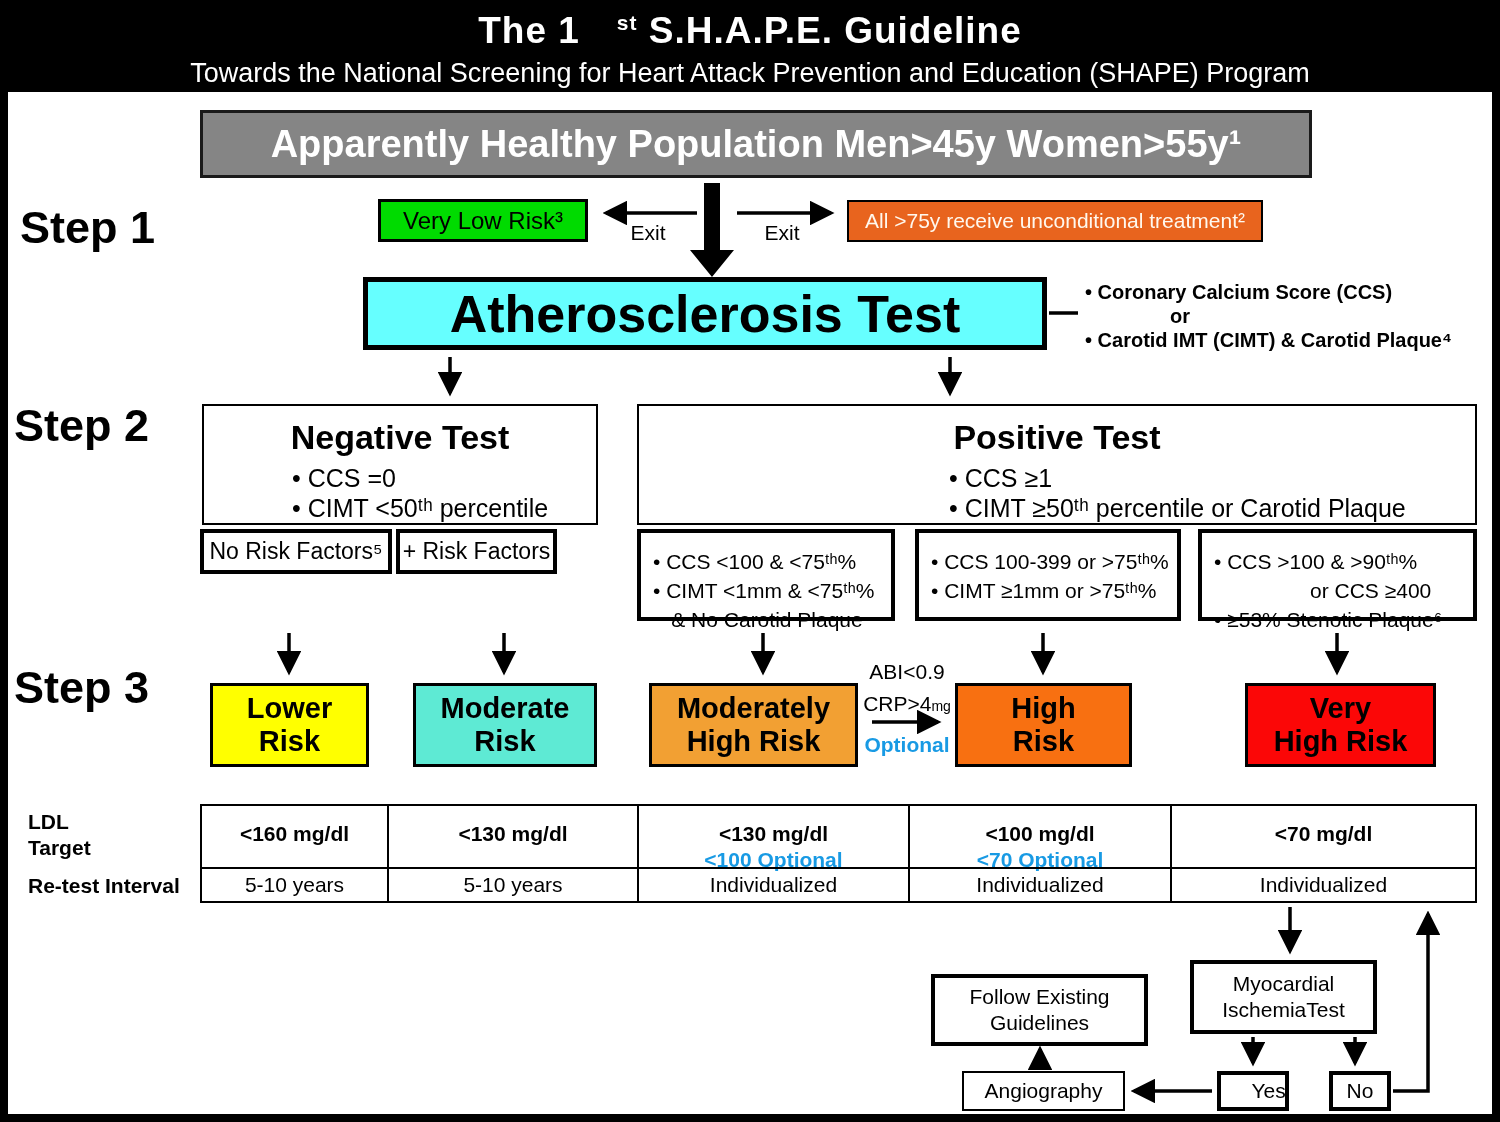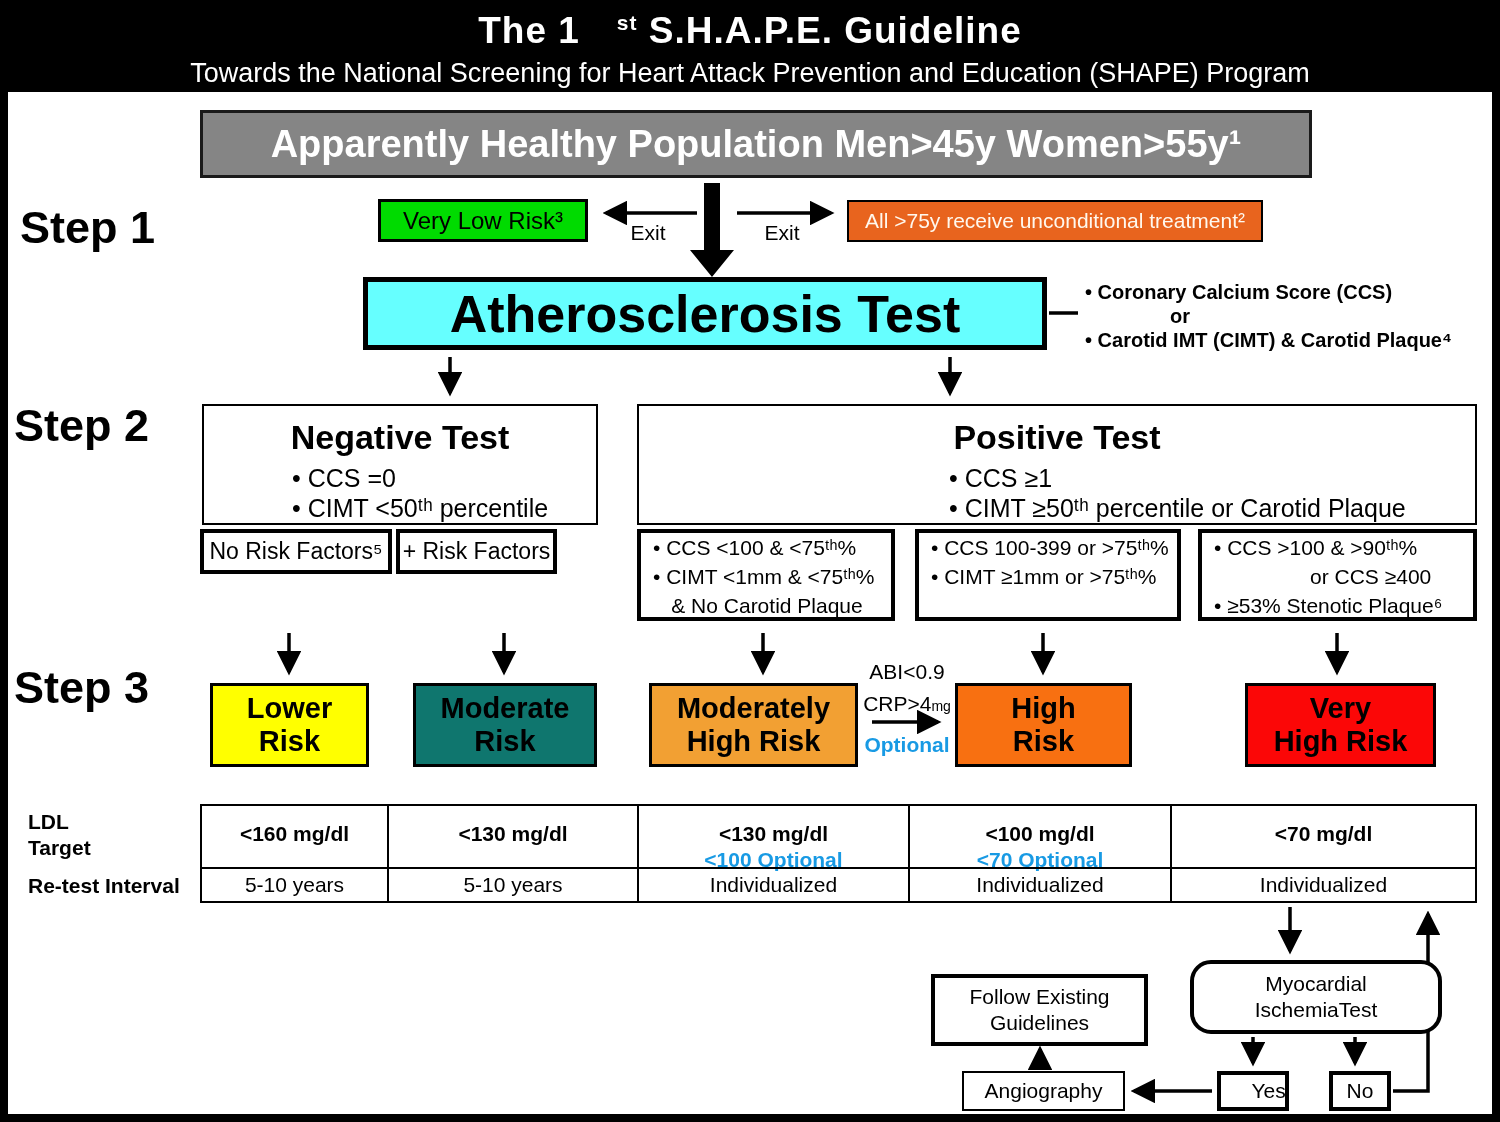--- a/index.html
+++ b/index.html
@@ -56,21 +56,21 @@
   
   .test-box { border:2px solid #000; background:#fff; }
   .test-title { text-align:center; font-size:34px; font-weight:bold; padding-top:12px; }
   .test-bullets { font-size:25px; line-height:30px; margin-top:6px; }
   .factor-box {
     border:4px solid #000; font-size:23px;
     display:flex; align-items:center; justify-content:center; background:#fff;
   }
   .criteria-box {
     border:4px solid #000; background:#fff;
-    font-size:21px; line-height:29px; padding:0 0 0 12px; white-space:nowrap;
+    font-size:21px; line-height:29px; padding:14px 0 0 12px; white-space:nowrap;
   }
   .crit-center { text-align:center; padding-right:10px; }
   .crit-indent { padding-left:96px; }
   
   .risk-box {
     border:3px solid #000; font-size:29px; font-weight:bold; line-height:33px;
     display:flex; flex-direction:column; align-items:center; justify-content:center;
     text-align:center;
   }
   .opt-note { width:100px; text-align:center; font-size:21px; }
@@ -182,21 +182,21 @@
 <div class="abs criteria-box" style="left:1198px; top:529px; width:279px; height:92px;">
   <div>• CCS &gt;100 &amp; &gt;90ᵗʰ%</div>
   <div class="crit-indent">or CCS ≥400</div>
   <div>• ≥53% Stenotic Plaque⁶</div>
 </div>
 
 <div class="abs risk-box" style="left:210px; top:683px; width:159px; height:84px; background:#FFFF00;">
   <span>Lower</span>
   <span>Risk</span>
 </div>
-<div class="abs risk-box" style="left:413px; top:683px; width:184px; height:84px; background:#0f766e;">
+<div class="abs risk-box" style="left:413px; top:683px; width:184px; height:84px; background:#5eead4;">
   <span>Moderate</span>
   <span>Risk</span>
 </div>
 <div class="abs risk-box" style="left:649px; top:683px; width:209px; height:84px; background:#F2A033;">
   <span>Moderately</span>
   <span>High Risk</span>
 </div>
 <div class="abs risk-box" style="left:955px; top:683px; width:177px; height:84px; background:#F87011;">
   <span>High</span>
   <span>Risk</span>
@@ -239,19 +239,19 @@
   <div class="tcell retest-cell">5-10 years</div>
   <div class="tcell retest-cell">Individualized</div>
   <div class="tcell retest-cell">Individualized</div>
   <div class="tcell retest-cell">Individualized</div>
 </div>
 
 <div class="abs flow-box" style="left:931px; top:974px; width:217px; height:72px;">
   <span>Follow Existing</span>
   <span>Guidelines</span>
 </div>
-<div class="abs flow-box" style="left:1190px; top:960px; width:252px; height:74px;border-radius:21px;">
+<div class="abs flow-box" style="left:1190px; top:960px; width:187px; height:74px;">
   <span>Myocardial</span>
   <span>IschemiaTest</span>
 </div>
 <div class="abs flow-box thin-border" style="left:962px; top:1071px; width:163px; height:40px;">Angiography</div>
 <div class="abs flow-box" style="left:1217px; top:1071px; width:72px; height:40px;padding-left:31px;">Yes</div>
 <div class="abs flow-box" style="left:1329px; top:1071px; width:62px; height:40px;">No</div>
 
 </body></html>

